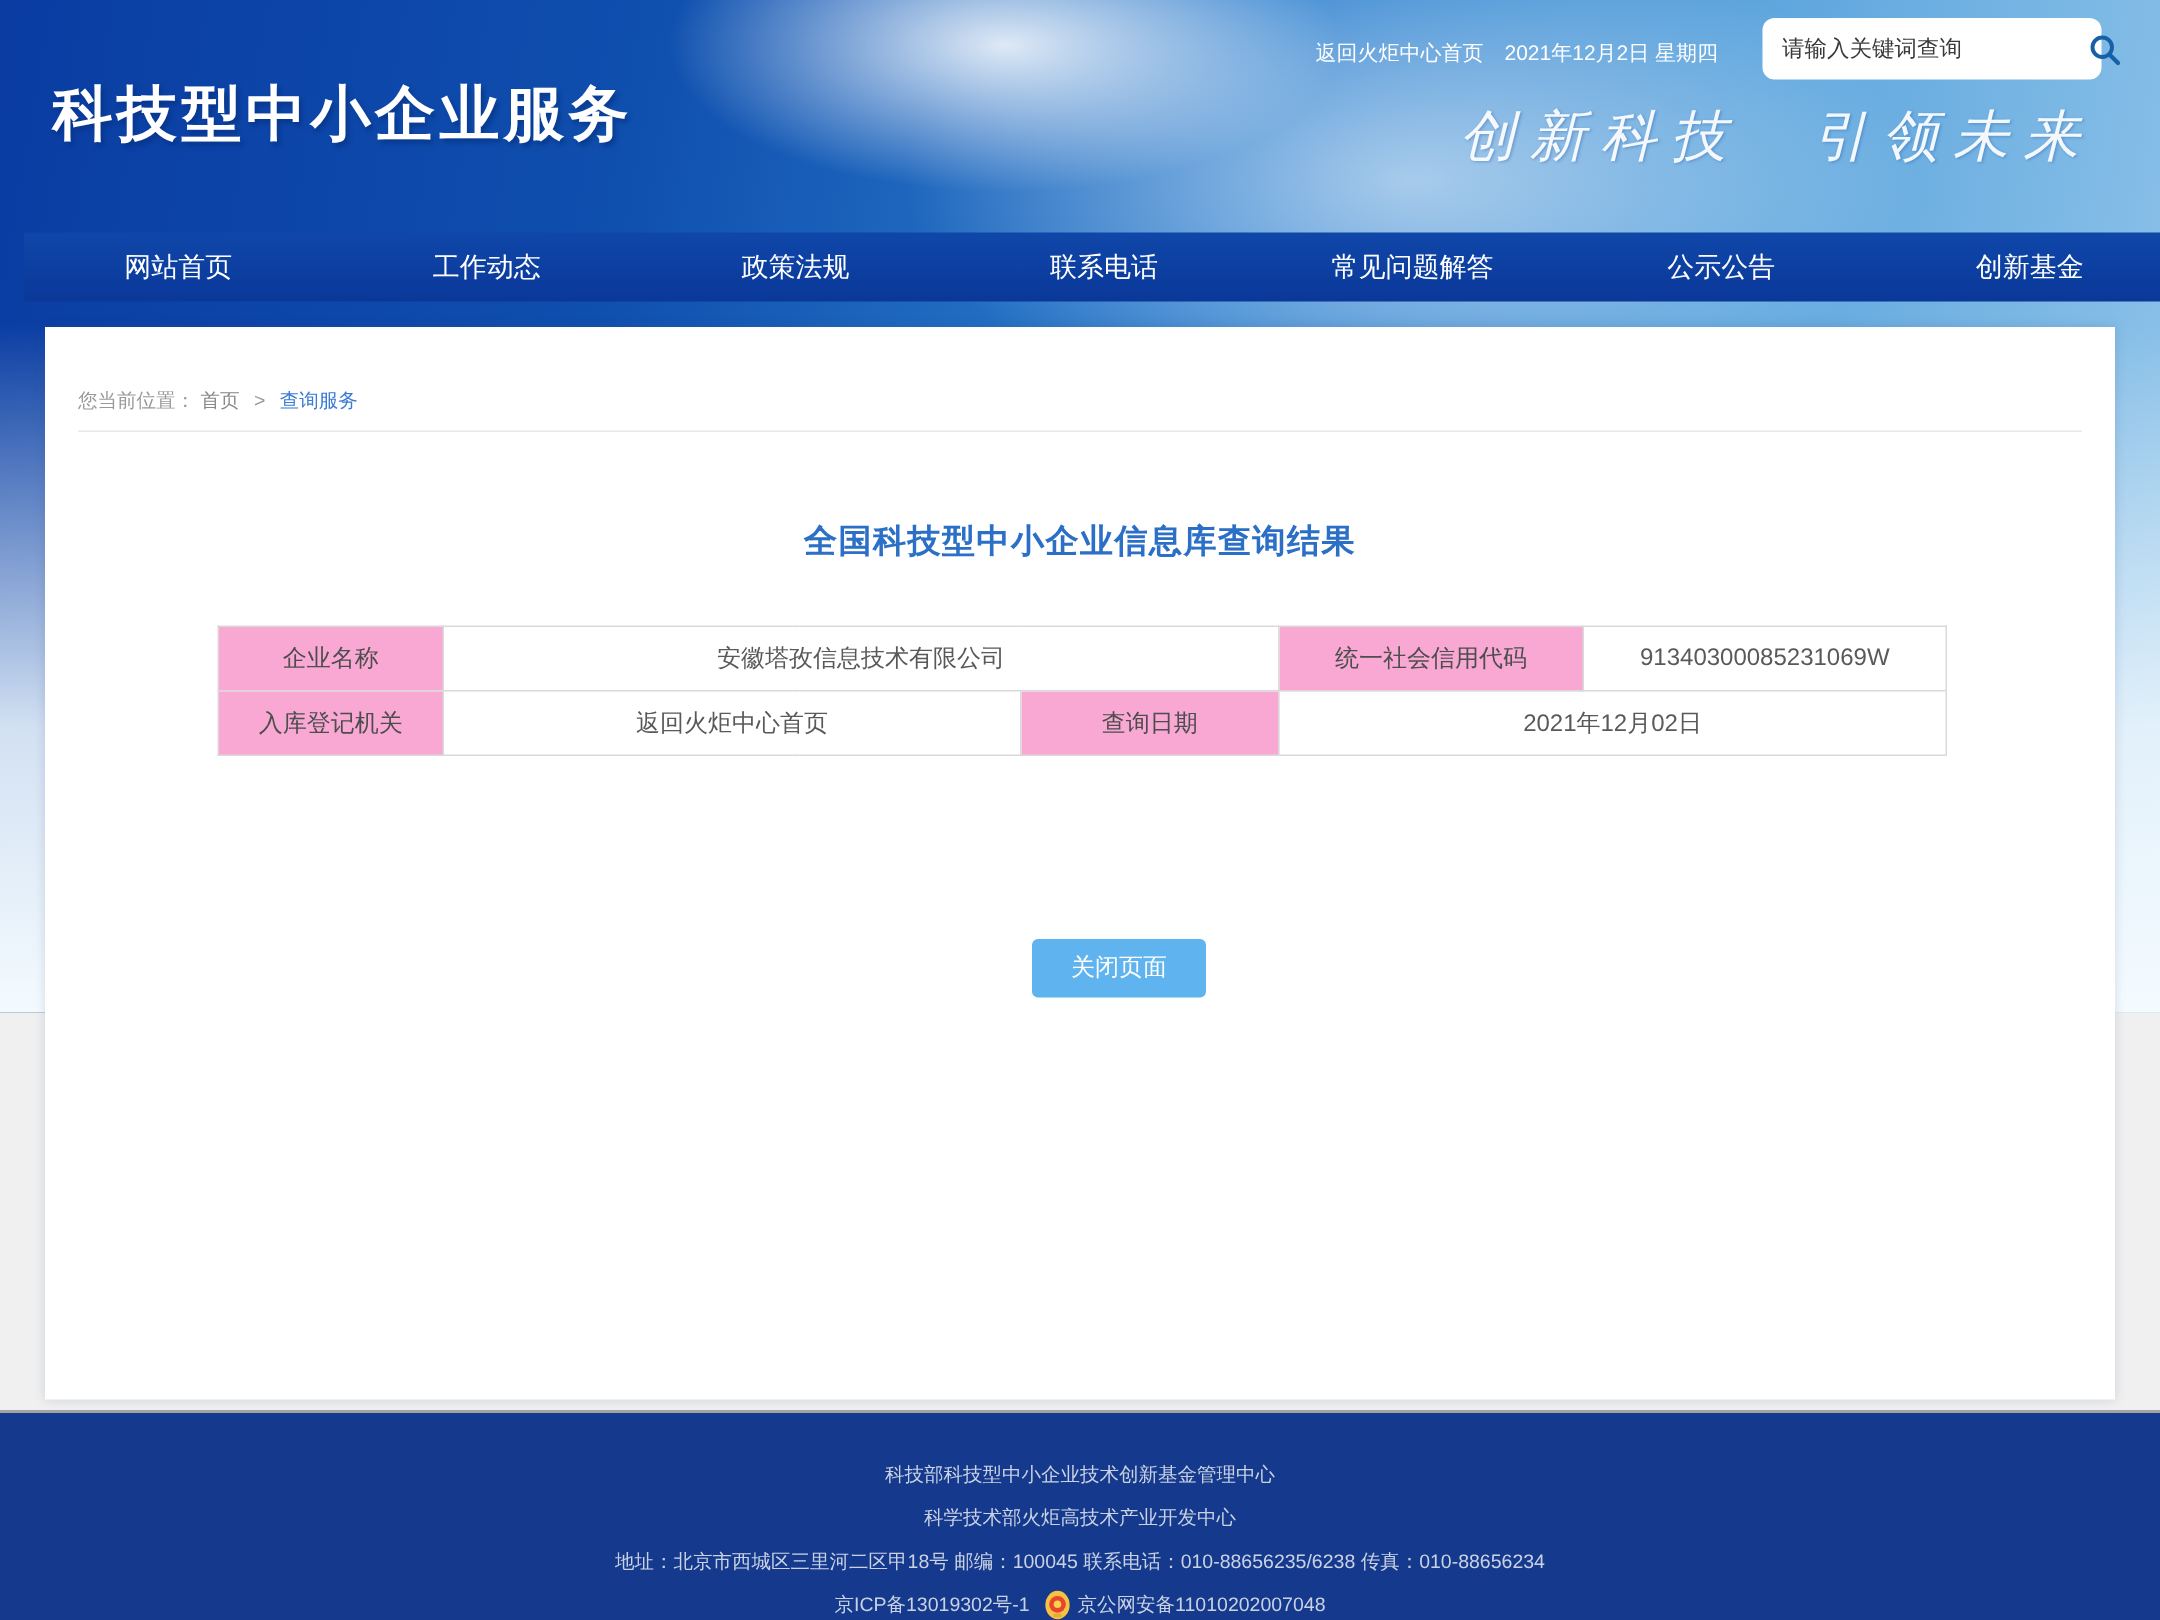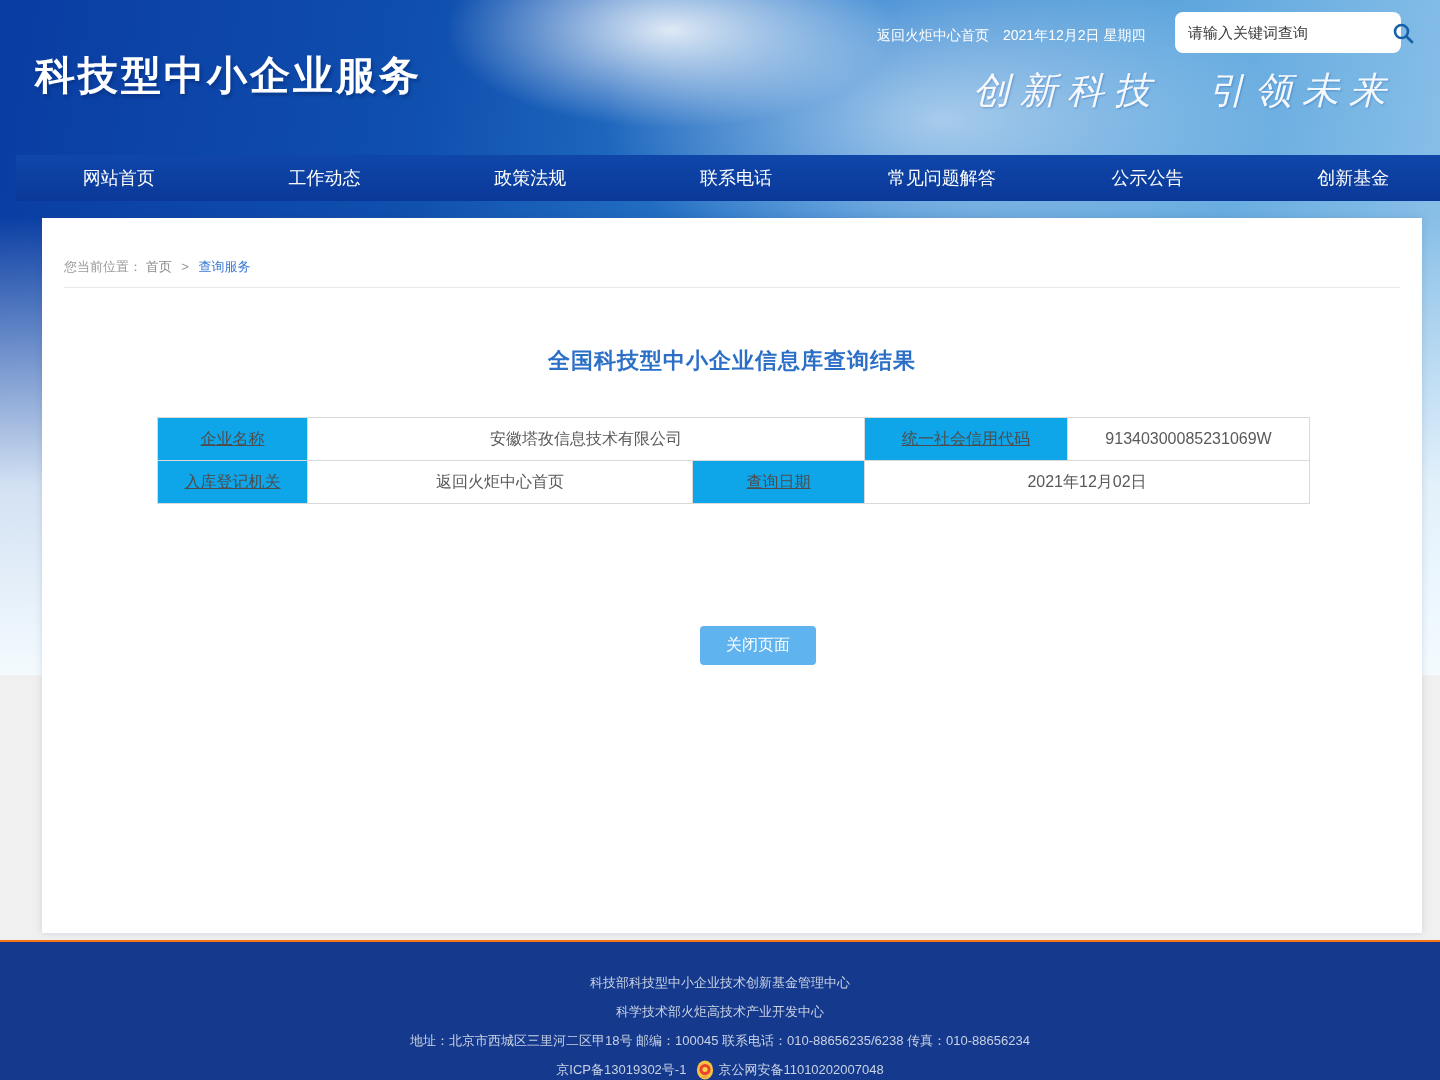--- a/index.html
+++ b/index.html
@@ -62,21 +62,21 @@
     position:absolute; left:16px; top:155px; width:1440px; height:46px;
     background:linear-gradient(to bottom, #0f47a9 0%, #0a3899 100%);
     display:flex; z-index:4;justify-content:space-between;
   }
   .nav-item {
     flex:1; text-align:center; line-height:46px;
     color:#ffffff; font-size:18px; text-decoration:none; cursor:pointer;
   }
   
   .panel {
-    position:absolute; left:42px; top:218px; width:1380px; height:715px;
+    position:absolute; left:30px; top:218px; width:1380px; height:715px;
     background:#ffffff; z-index:2;
     box-shadow:0 0 7px rgba(60,80,120,0.18);
   }
   .breadcrumb {
     position:absolute; left:22px; top:40px;
     font-size:13px; color:#999999;
   }
   .breadcrumb a { text-decoration:none; cursor:pointer; }
   .crumb-home { color:#888888; }
   .crumb-sep { color:#999999; margin:0 6px; }
@@ -92,32 +92,32 @@
   }
   .result-table {
     position:absolute; left:115px; top:199px; width:1152px;
     border-collapse:collapse; table-layout:fixed;
     font-size:16px;
   }
   .result-table th, .result-table td {
     border:1px solid #d9d9d9; height:43px; text-align:center;
     font-weight:normal; padding:0 6px;
   }
-  .result-table th { background:#0ea5e9; color:#4d4d4d;text-decoration:underline; }
+  .result-table th { background:#f9a8d4; color:#4d4d4d; }
   .result-table td { background:#ffffff; color:#595959; }
   .close-btn {
     position:absolute; left:658px; top:408px; width:116px; height:39px;
     background:#5fb3ee; color:#ffffff; font-size:16px;
     border:none; border-radius:4px; cursor:pointer;
     font-family:"Liberation Sans", sans-serif;
   }
   
   .footer {
     position:absolute; left:0; top:940px; width:1440px; height:140px;
-    background:#15398c; border-top:2px solid #f97316;
+    background:#15398c; border-top:2px solid #a3a3a3;
     text-align:center; color:#c9d2e4; font-size:13px; z-index:5;
   }
   .footer-line { margin-top:0; line-height:29px; }
   .footer-line:first-child { margin-top:26px; }
   .footer-icp-row {
     display:flex; align-items:center; justify-content:center; line-height:29px;
   }
   .footer-icp-row a { color:#c9d2e4; text-decoration:none; cursor:pointer; }
   .police-emblem { margin:0 4px 0 10px; display:inline-block; vertical-align:middle; }
 </style>

